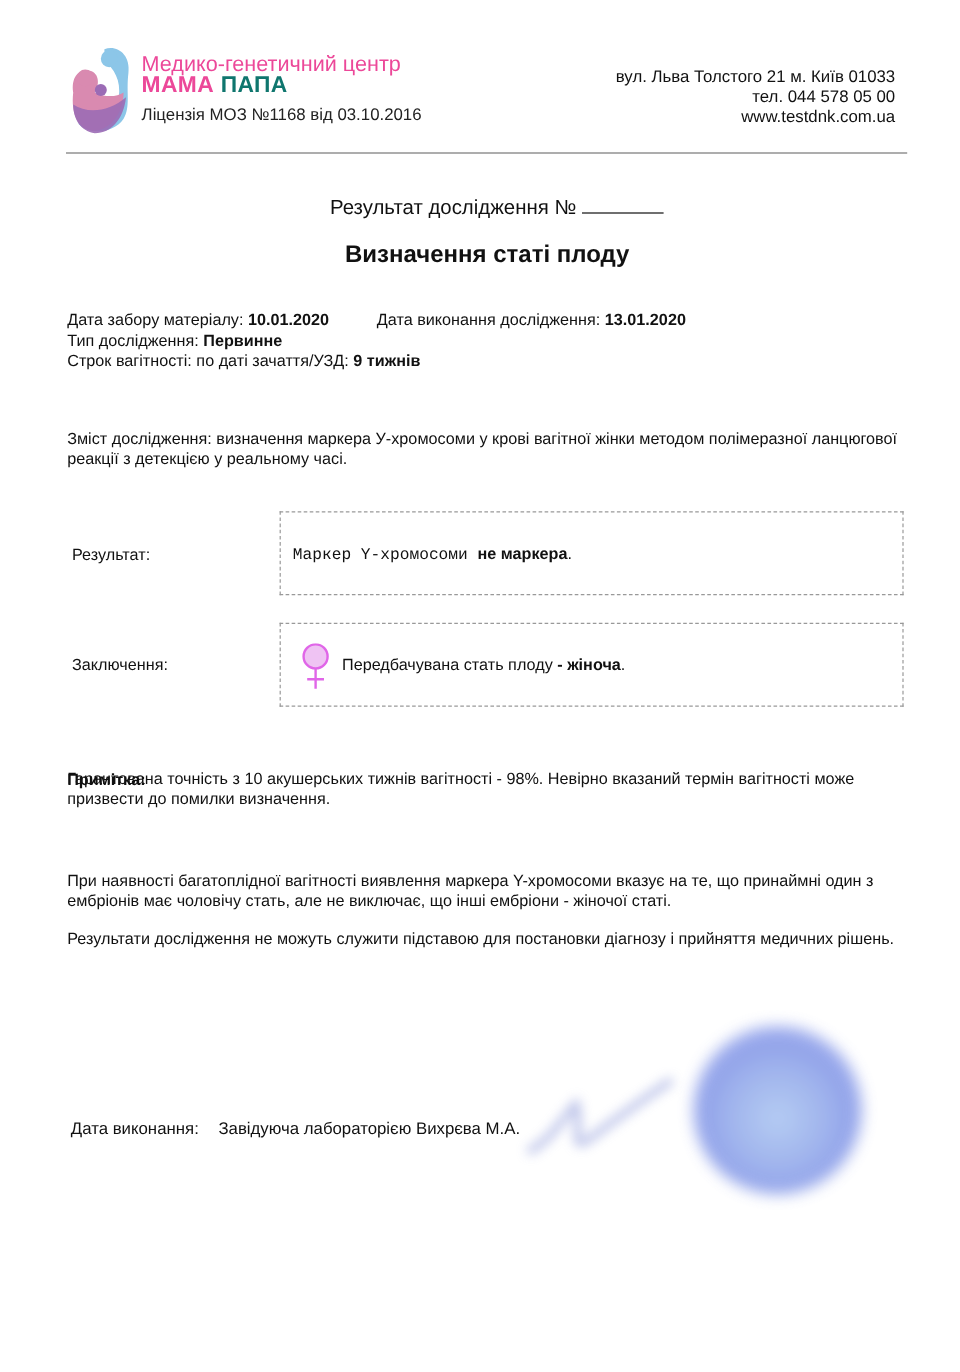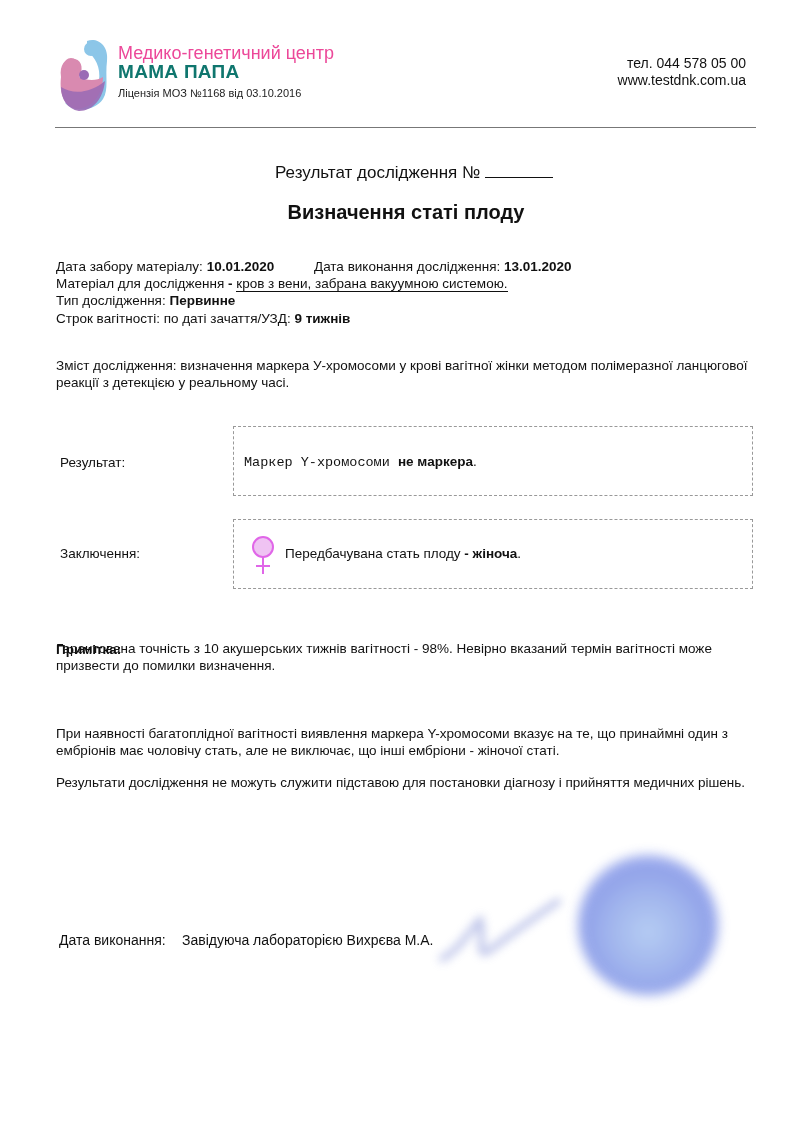--- a/index.html
+++ b/index.html
@@ -2,23 +2,23 @@
 <html><head>
 <meta charset="utf-8">
 <style>
   html, body { margin: 0; padding: 0; background: #ffffff; }
   body { width: 800px; height: 1143px; position: relative; overflow: hidden;
          font-family: "Liberation Sans", sans-serif; color: #111; }
   .abs { position: absolute; }
   .logo-text { left: 118px; top: 46px; }
   .logo-sub { font-size: 18px; color: #ec4899; line-height: 14px; }
   .logo-brand { font-size: 19px; font-weight: bold; line-height: 22px; margin-top: 1px; letter-spacing: 0.3px; }
-  .logo-brand .mama { color: #0f766e; }
+  .logo-brand .mama { color: #ec4899; }
   .logo-brand .papa { color: #0f766e; }
-  .logo-lic { font-size: 11px; color: #222; margin-top: 4px; }
+  .logo-lic { font-size: 14px; color: #222; margin-top: 4px; }
   .contacts { right: 54px; top: 55px; text-align: right; font-size: 14px; line-height: 17px; color: #111; }
   .hr { left: 55px; width: 701px; top: 127px; height: 1px; border-top: 1.5px solid #777; }
   .doc-no { left: 0; width: 828px; top: 163px; text-align: center; font-size: 17px; }
   .doc-no .blank { display: inline-block; width: 68px; border-bottom: 1.5px solid #111; height: 14px; vertical-align: baseline; }
   .title { left: 0; width: 812px; top: 201px; text-align: center; font-size: 20px; font-weight: bold; }
   .info { left: 56px; top: 258px; font-size: 13.5px; line-height: 17.2px; }
   .info b { font-weight: bold; }
   .pib-blank { display: inline-block; width: 182px; border-bottom: 1.2px solid #111; height: 11px; vertical-align: baseline; }
   .gap { display: inline-block; width: 36px; }
   .underline { border-bottom: 1.2px solid #111; }
@@ -51,41 +51,39 @@
 <div class="abs logo-text">
   <div class="logo-sub">Медико-генетичний центр</div>
   <div class="logo-brand">
     <span class="mama">МАМА</span>
     <span class="papa">ПАПА</span>
   </div>
   <div class="logo-lic">Ліцензія МОЗ №1168 від 03.10.2016</div>
 </div>
 
 <div class="abs contacts">
+  <div>вул. Льва Толстого 21 м. Київ 01033</div>
   <div>тел. 044 578 05 00</div>
   <div>www.testdnk.com.ua</div>
 </div>
 
 <div class="abs hr"></div>
 
 <div class="abs doc-no">
   <span>Результат дослідження №</span>
   <span class="blank"></span>
 </div>
 <div class="abs title">Визначення статі плоду</div>
 
 <div class="abs info">
   <div>
     <span>Дата забору матеріалу:</span>
     <b>10.01.2020</b><span class="gap"></span>
     <span>Дата виконання дослідження:</span>
     <b>13.01.2020</b>
-  </div>
-  <div>
-    <span>Матеріал для дослідження</span><b style="white-space:pre;"> - </b><span class="underline"><span>кров з вени, забрана вакуумною системою</span><span>.</span></span>
   </div>
   <div>
     <span>Тип дослідження:</span>
     <b>Первинне</b>
   </div>
   <div>
     <span>Строк вагітності: по даті зачаття/УЗД:</span>
     <b>9 тижнів</b>
   </div>
 </div>

